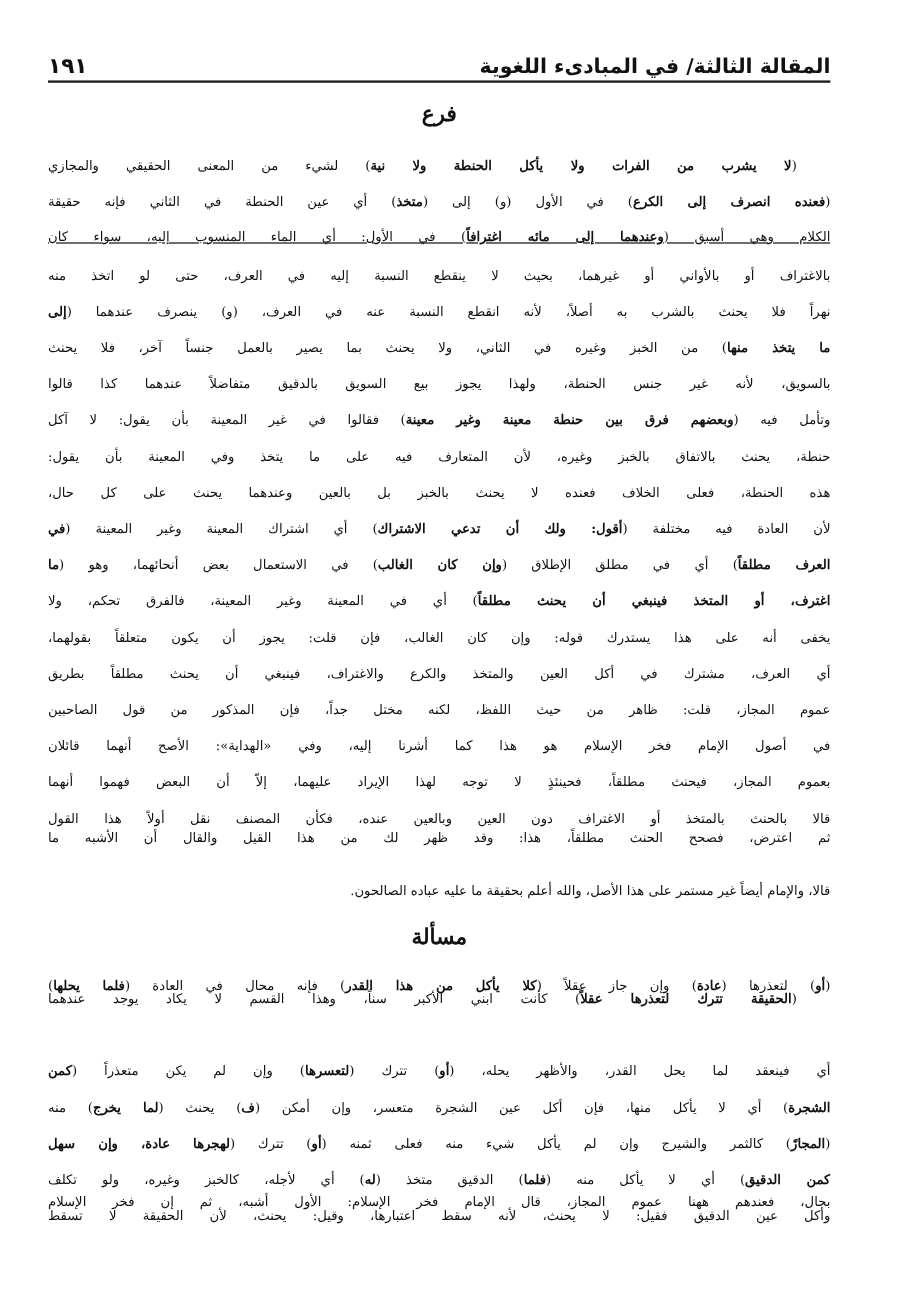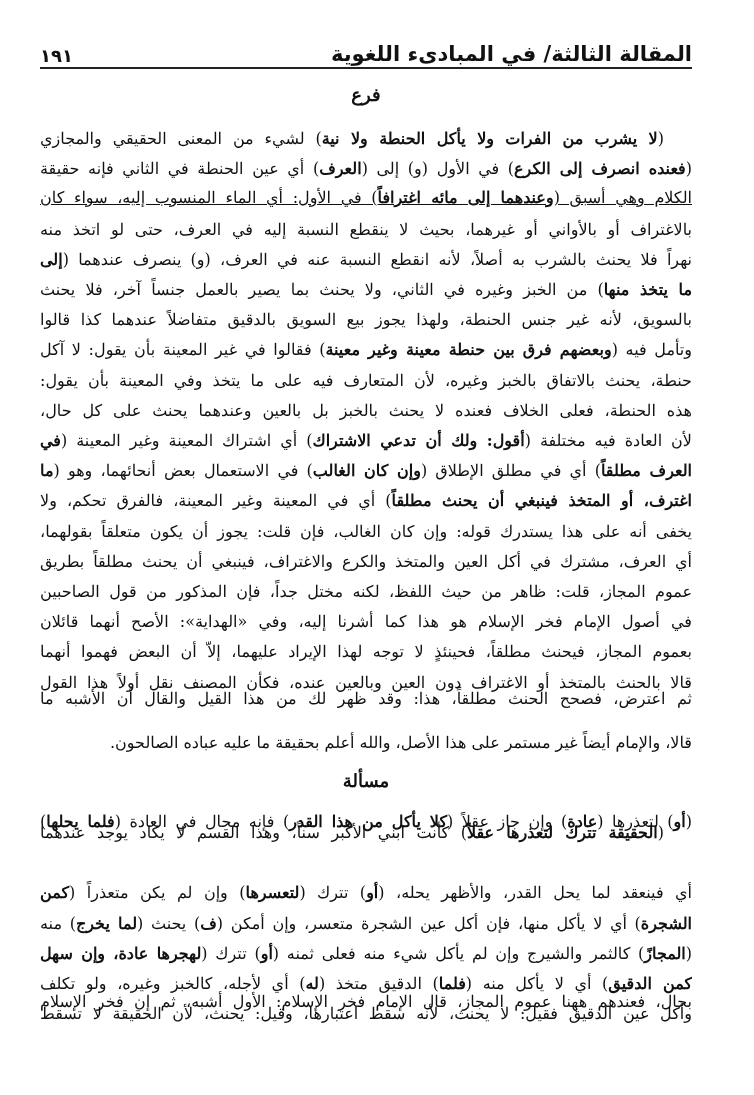--- a/index.html
+++ b/index.html
@@ -29,21 +29,21 @@
     width: 652px;
     height: 28px;
     display: flex;
     flex-direction: row;
     justify-content: space-between;
     align-items: flex-end;
   }
   .running-title {
     font-family: "DejaVu Sans", "Liberation Sans", sans-serif;
     font-weight: bold;
-    font-size: 21px;
+    font-size: 17px;
     white-space: nowrap;
   }
   .page-number {
     font-family: "DejaVu Sans", "Liberation Sans", sans-serif;
     font-weight: bold;
     font-size: 18px;
     direction: rtl;
   }
   .header-rule {
     position: absolute;
@@ -59,21 +59,21 @@
     width: 652px;
     text-align: center;
     font-weight: bold;
     font-size: 18px;
   }
   .line {
     position: absolute;
     left: 0;
     width: 652px;
     height: 30px;
-    font-size: 16px;
+    font-size: 11px;
     line-height: 30px;
     white-space: nowrap;
     text-align: justify;
     text-align-last: justify;
     direction: rtl;
     overflow: hidden;
   }
   .line.last {
     text-align-last: right;
   }
@@ -93,21 +93,21 @@
   <div class="running-header">
     <span class="running-title">المقالة الثالثة/ في المبادىء اللغوية</span>
     <span class="page-number">١٩١</span>
   </div>
   <div class="header-rule"></div>
 
   <div class="section-heading" style="top:84px;">فرع</div>
 
   <div id="section1-body">
       <div class="line indent" style="top: 124px;"><span>(</span><span class="b">لا يشرب من الفرات ولا يأكل الحنطة ولا نية</span><span>) لشيء من المعنى الحقيقي والمجازي</span></div>
-      <div class="line" style="top: 154.2px;"><span>(</span><span class="b">فعنده انصرف إلى الكرع</span><span>) في الأول (و) إلى (</span><span class="b">العرف</span><span>) أي عين الحنطة في الثاني فإنه حقيقة</span></div>
+      <div class="line" style="top: 154.2px;"><span>(</span><span class="b">فعنده انصرف إلى الكرع</span><span>) في الأول (و) إلى (</span><span class="b">متخذ</span><span>) أي عين الحنطة في الثاني فإنه حقيقة</span></div>
       <div class="line" style="top: 183px; text-decoration: underline;"><span>الكلام وهي أسبق (</span><span class="b">وعندهما إلى مائه اغترافاً</span><span>) في الأول: أي الماء المنسوب إليه، سواء كان</span></div>
       <div class="line" style="top: 214.6px;"><span>بالاغتراف أو بالأواني أو غيرهما، بحيث لا ينقطع النسبة إليه في العرف، حتى لو اتخذ منه</span></div>
       <div class="line" style="top: 244.8px;"><span>نهراً فلا يحنث بالشرب به أصلاً، لأنه انقطع النسبة عنه في العرف، (و) ينصرف عندهما (</span><span class="b">إلى</span></div>
       <div class="line" style="top: 275px;"><span class="b">ما يتخذ منها</span><span>) من الخبز وغيره في الثاني، ولا يحنث بما يصير بالعمل جنساً آخر، فلا يحنث</span></div>
       <div class="line" style="top: 305.2px;"><span>بالسويق، لأنه غير جنس الحنطة، ولهذا يجوز بيع السويق بالدقيق متفاضلاً عندهما كذا قالوا</span></div>
       <div class="line" style="top: 335.4px;"><span>وتأمل فيه (</span><span class="b">وبعضهم فرق بين حنطة معينة وغير معينة</span><span>) فقالوا في غير المعينة بأن يقول: لا آكل</span></div>
       <div class="line" style="top: 365.6px;"><span>حنطة، يحنث بالاتفاق بالخبز وغيره، لأن المتعارف فيه على ما يتخذ وفي المعينة بأن يقول:</span></div>
       <div class="line" style="top: 395.8px;"><span>هذه الحنطة، فعلى الخلاف فعنده لا يحنث بالخبز بل بالعين وعندهما يحنث على كل حال،</span></div>
       <div class="line" style="top: 426px;"><span>لأن العادة فيه مختلفة (</span><span class="b">أقول: ولك أن تدعي الاشتراك</span><span>) أي اشتراك المعينة وغير المعينة (</span><span class="b">في</span></div>
       <div class="line" style="top: 456.2px;"><span class="b">العرف مطلقاً</span><span>) أي في مطلق الإطلاق (</span><span class="b">وإن كان الغالب</span><span>) في الاستعمال بعض أنحائهما، وهو (</span><span class="b">ما</span></div>

